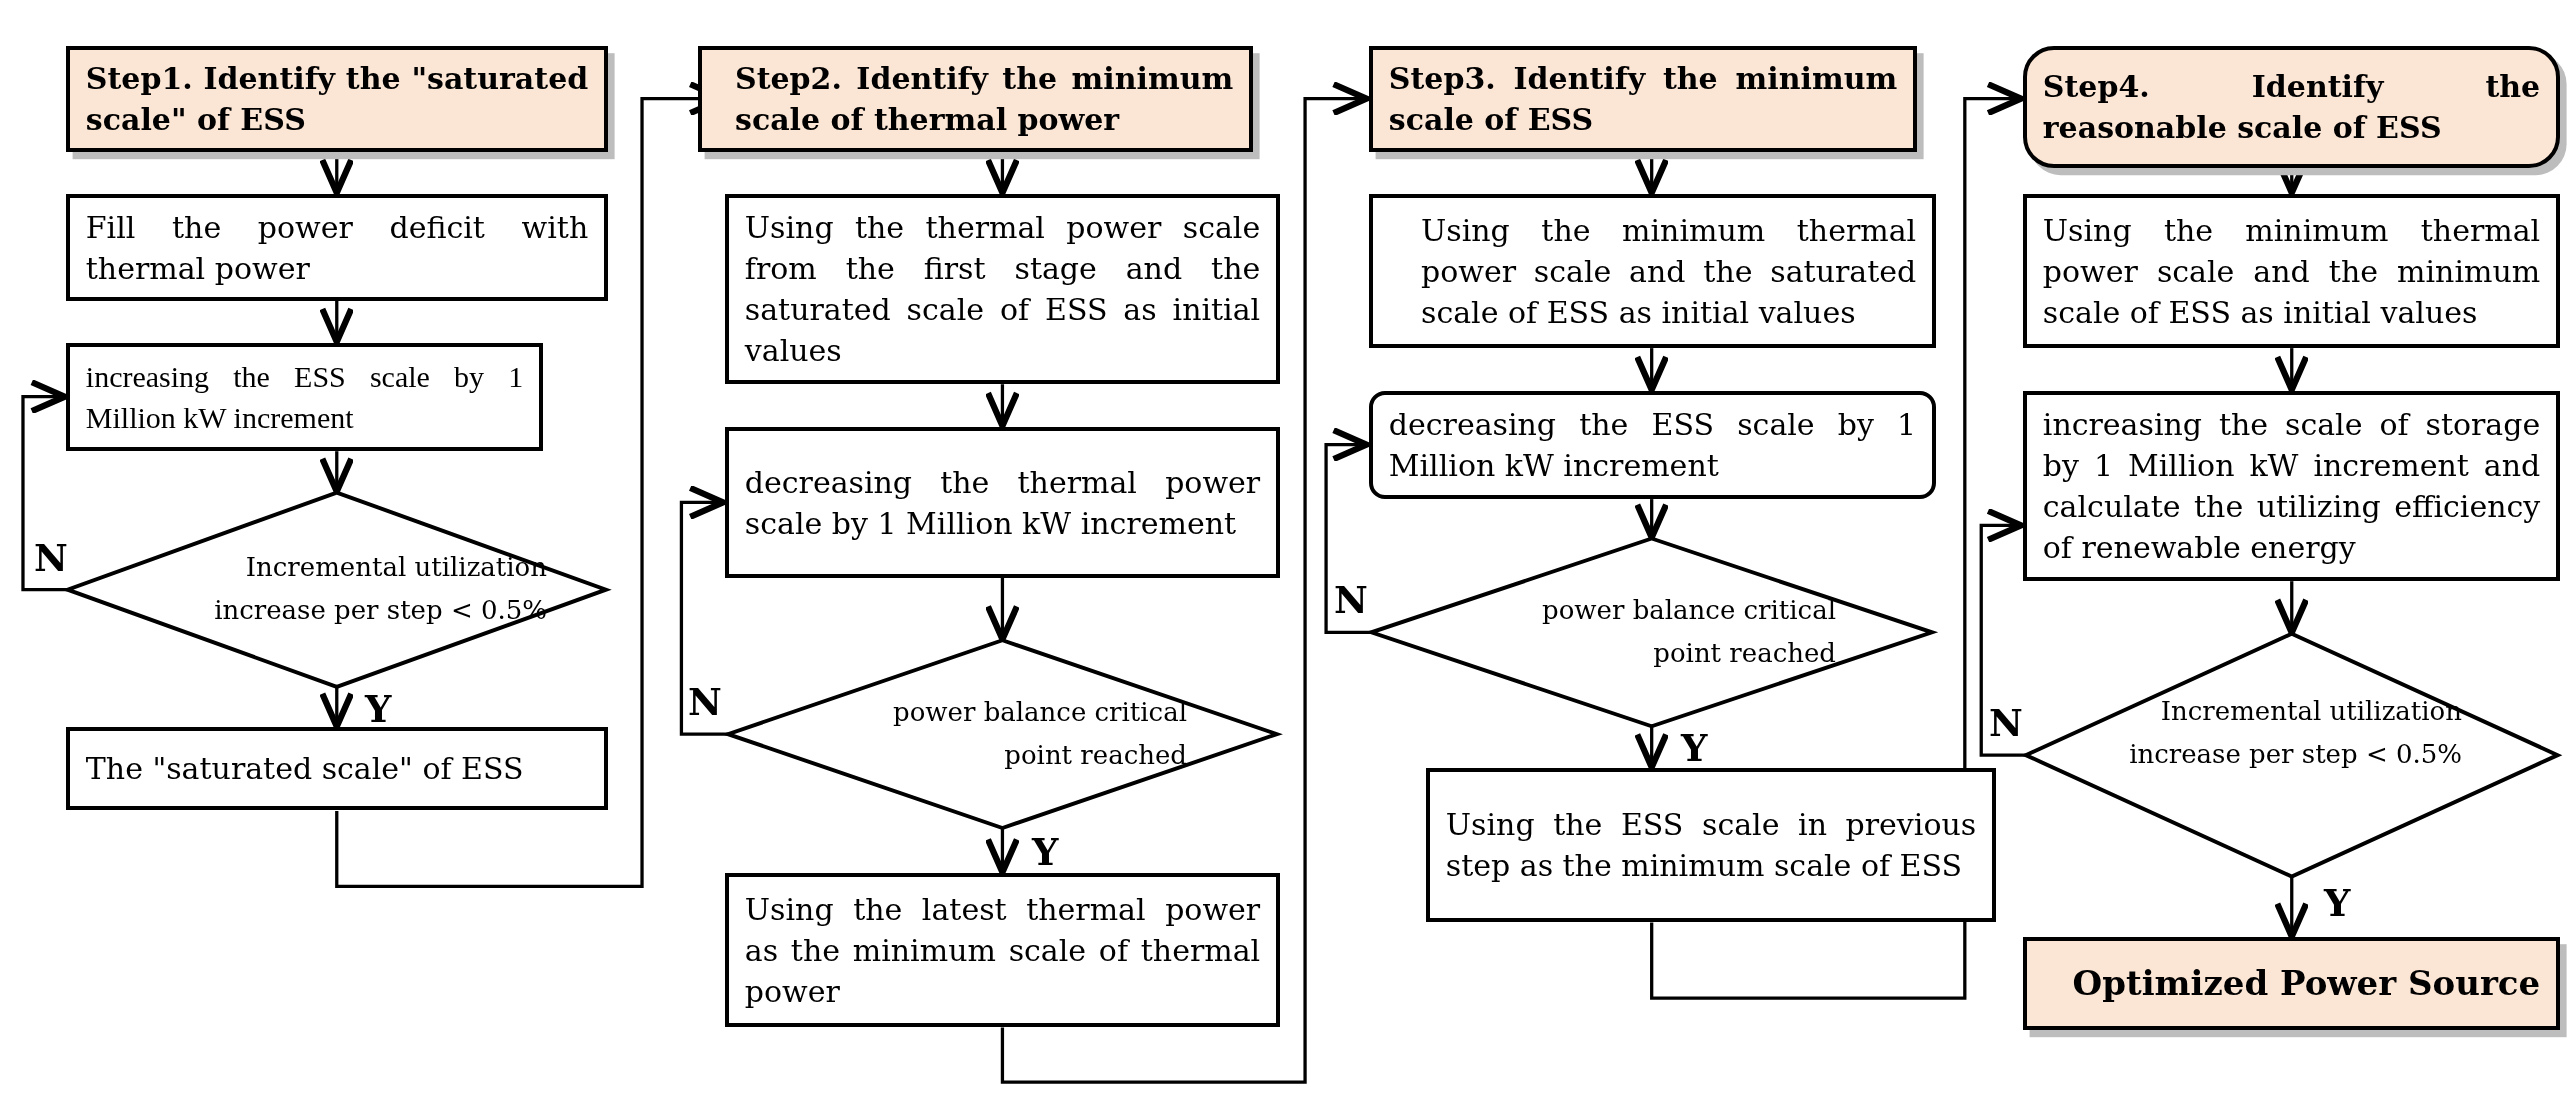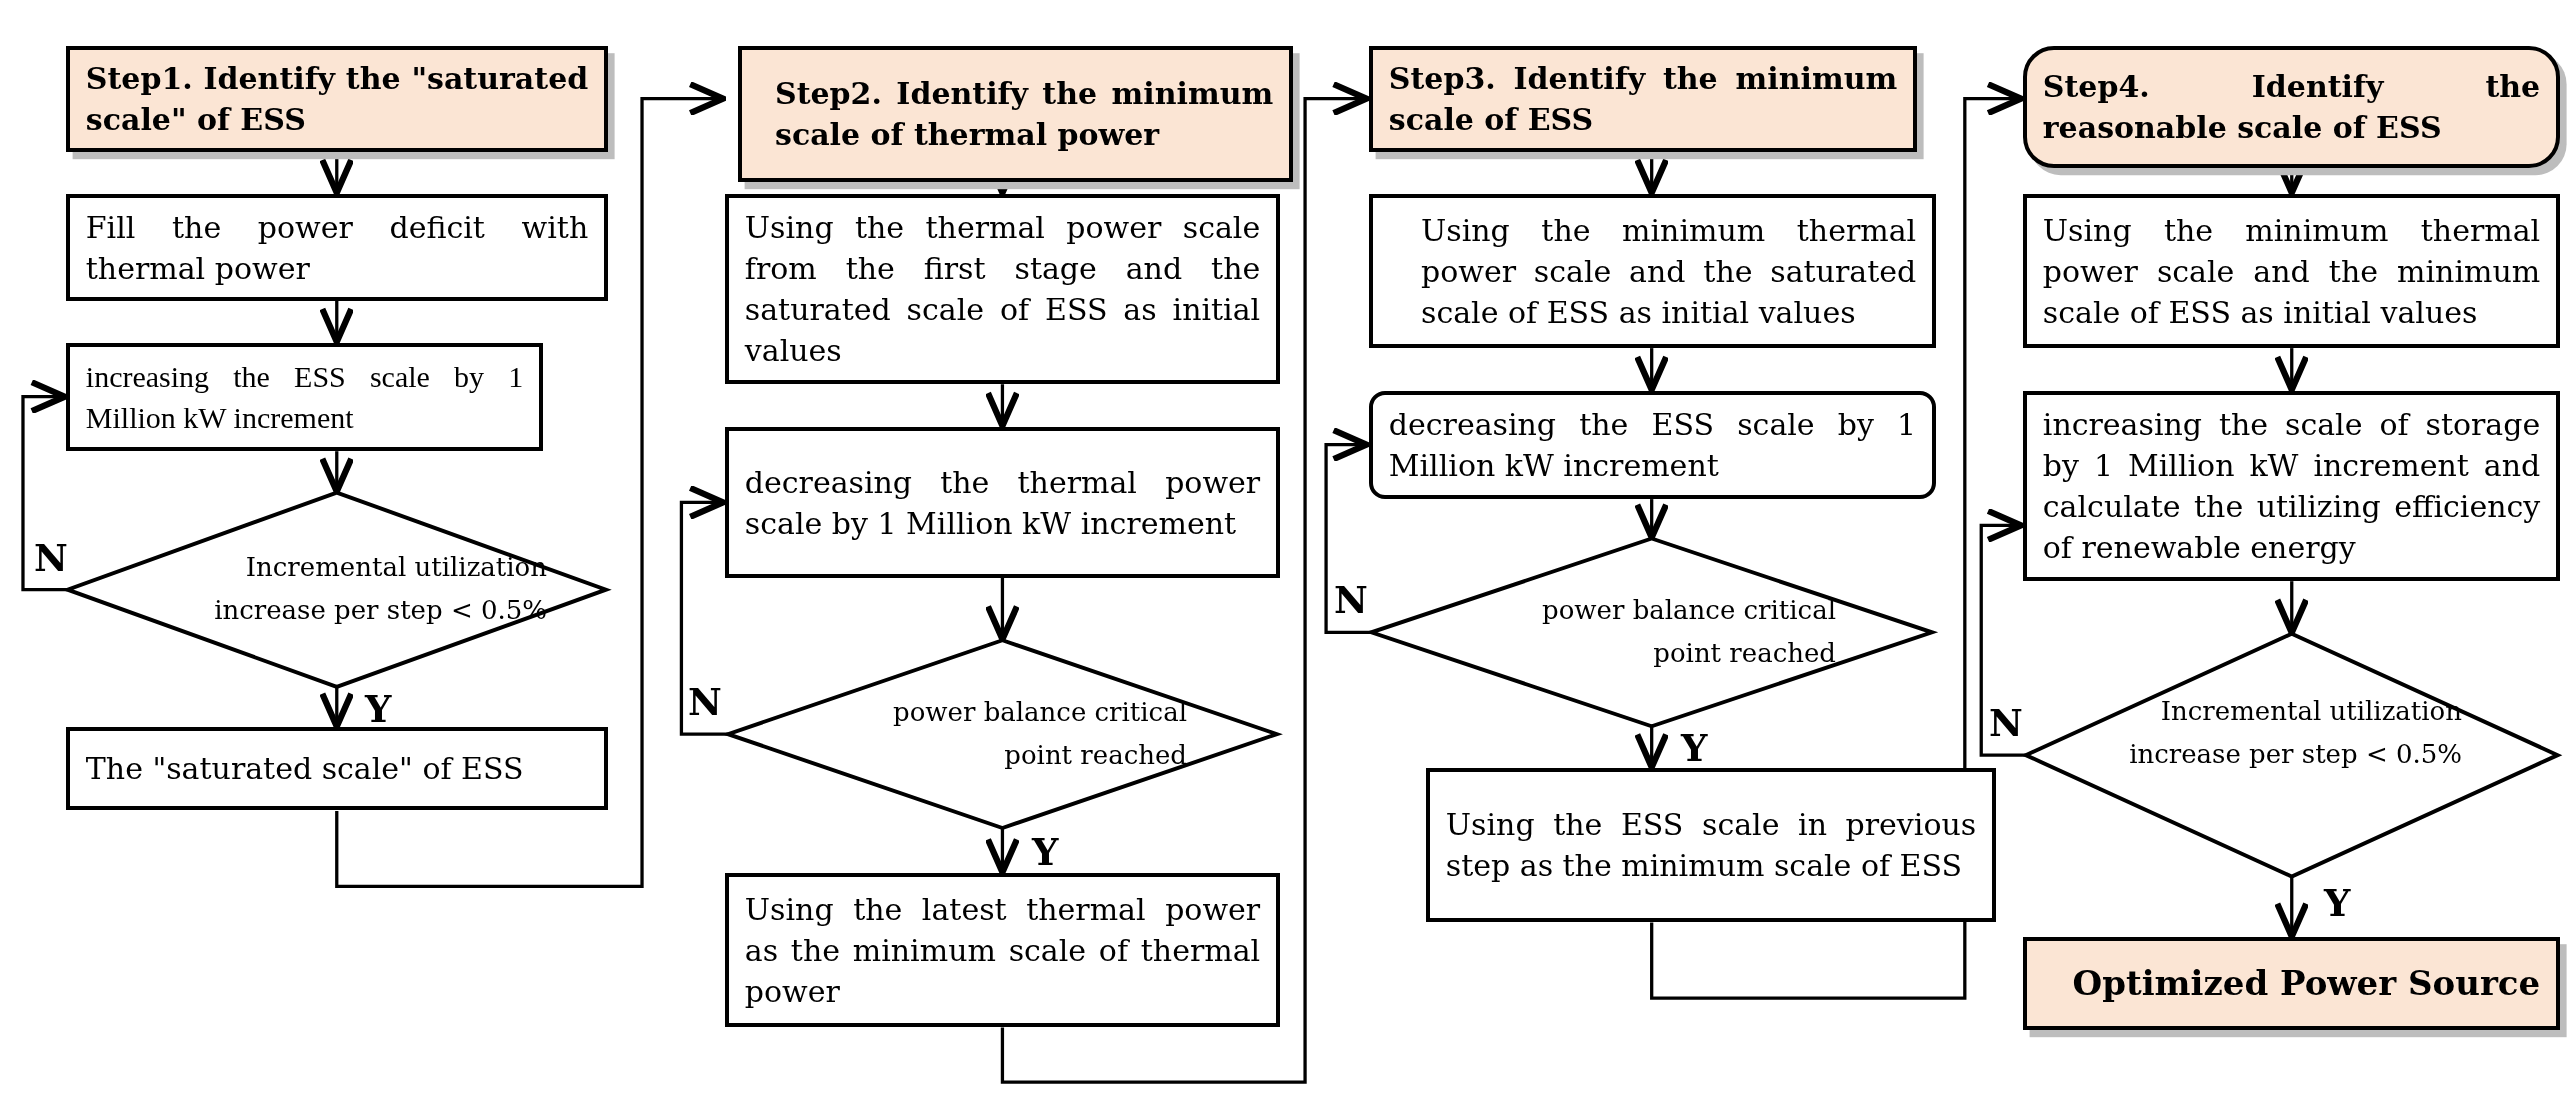--- a/index.html
+++ b/index.html
@@ -115,21 +115,21 @@
   <div class="node" style="left:66px;top:343px;width:477px;height:108px;font-family:Liberation Serif, serif;">
     <div class="txt">increasing the ESS scale by 1 Million kW increment</div>
   </div>
   <div class="dlabel" style="left:127px;top:546px;width:420px;">Incremental utilization increase per step &lt; 0.5%</div>
   <div class="branch" style="left:34px;top:540px;">N</div>
   <div class="branch" style="left:365px;top:691px;">Y</div>
   <div class="node" style="left:66px;top:727px;width:542px;height:83px;">
     <div class="txt">The "saturated scale" of ESS</div>
   </div>
 
-  <div class="node hdr" style="left:738px;top:46px;width:555px;height:136px;padding-left:33px;">
+  <div class="node hdr" style="left:698px;top:46px;width:555px;height:106px;padding-left:33px;">
     <div class="txt">Step2. Identify the minimum scale of thermal power</div>
   </div>
   <div class="node" style="left:725px;top:194px;width:555px;height:190px;">
     <div class="txt">Using the thermal power scale from the first stage and the saturated scale of ESS as initial values</div>
   </div>
   <div class="node" style="left:725px;top:427px;width:555px;height:151px;">
     <div class="txt">decreasing the thermal power scale by 1 Million kW increment</div>
   </div>
   <div class="dlabel" style="left:819px;top:691px;width:368px;">power balance critical point reached</div>
   <div class="branch" style="left:688px;top:684px;">N</div>

